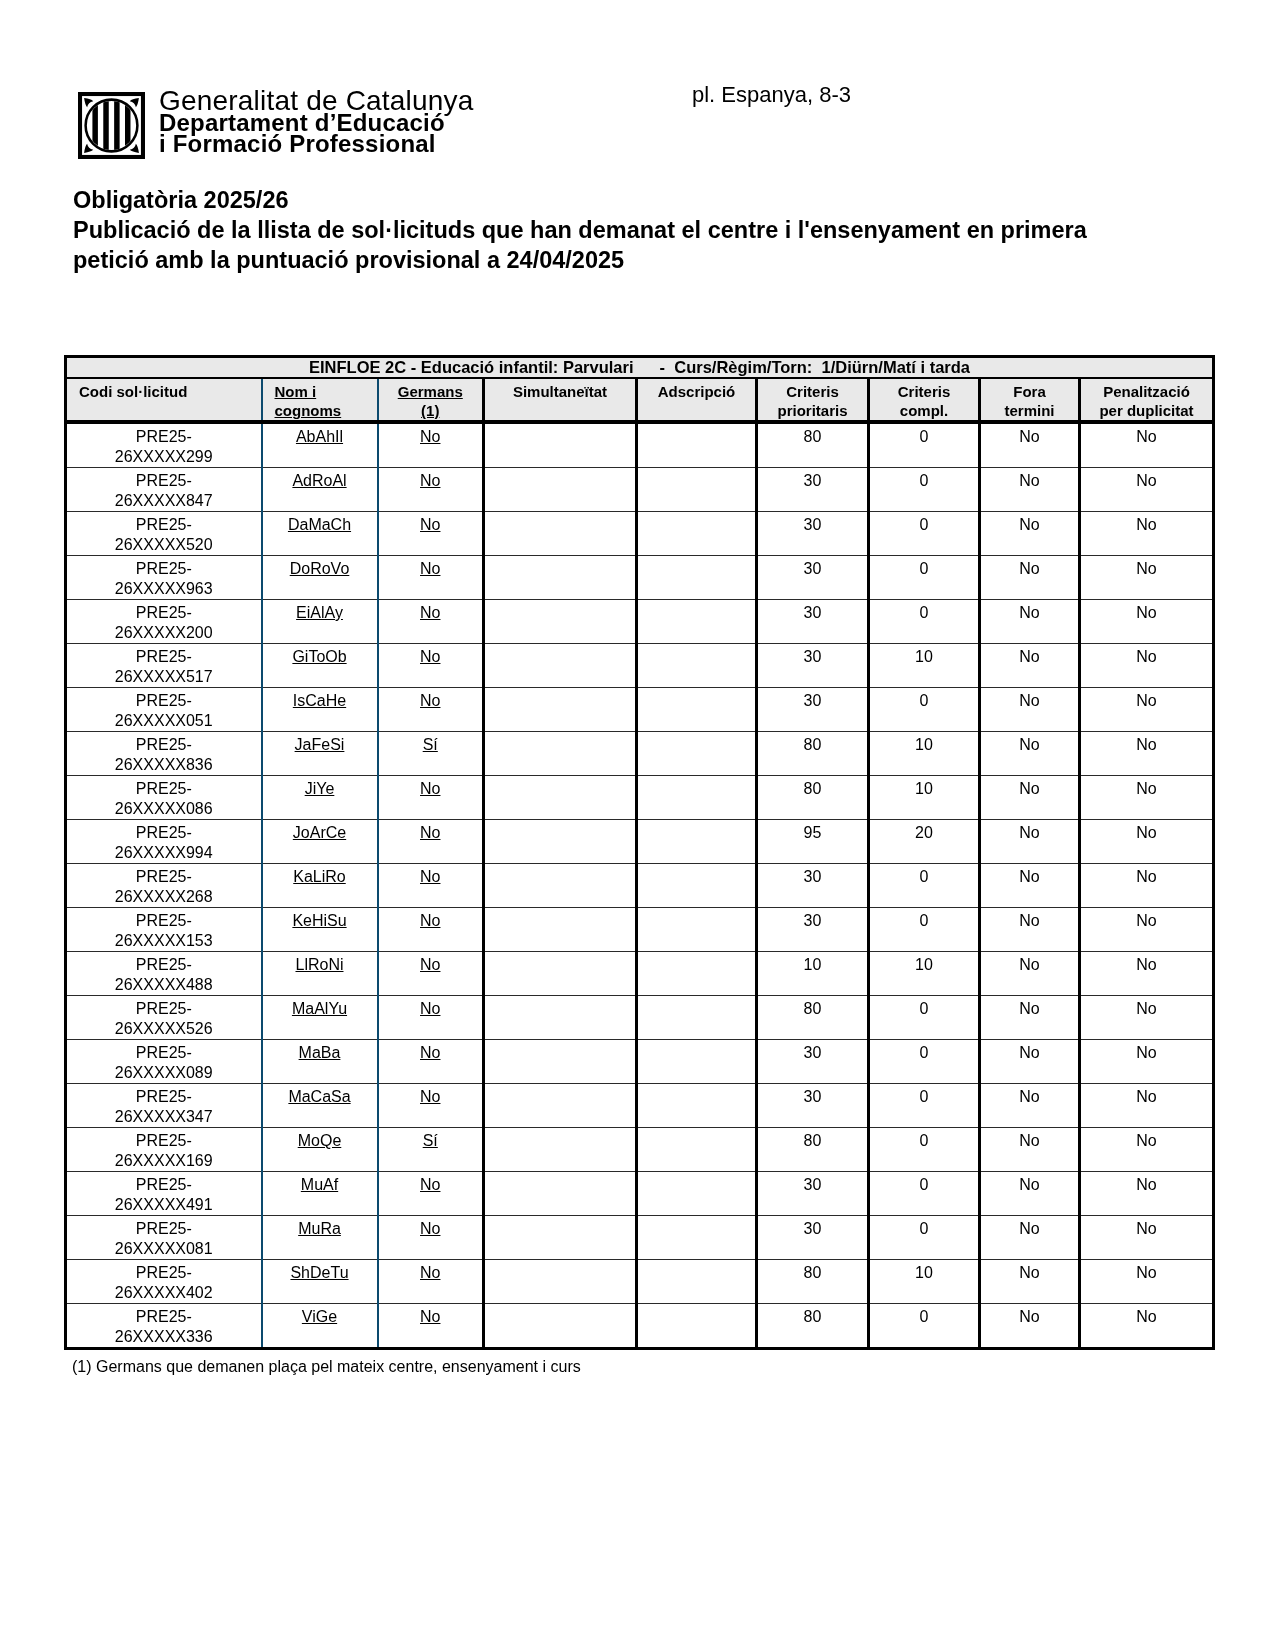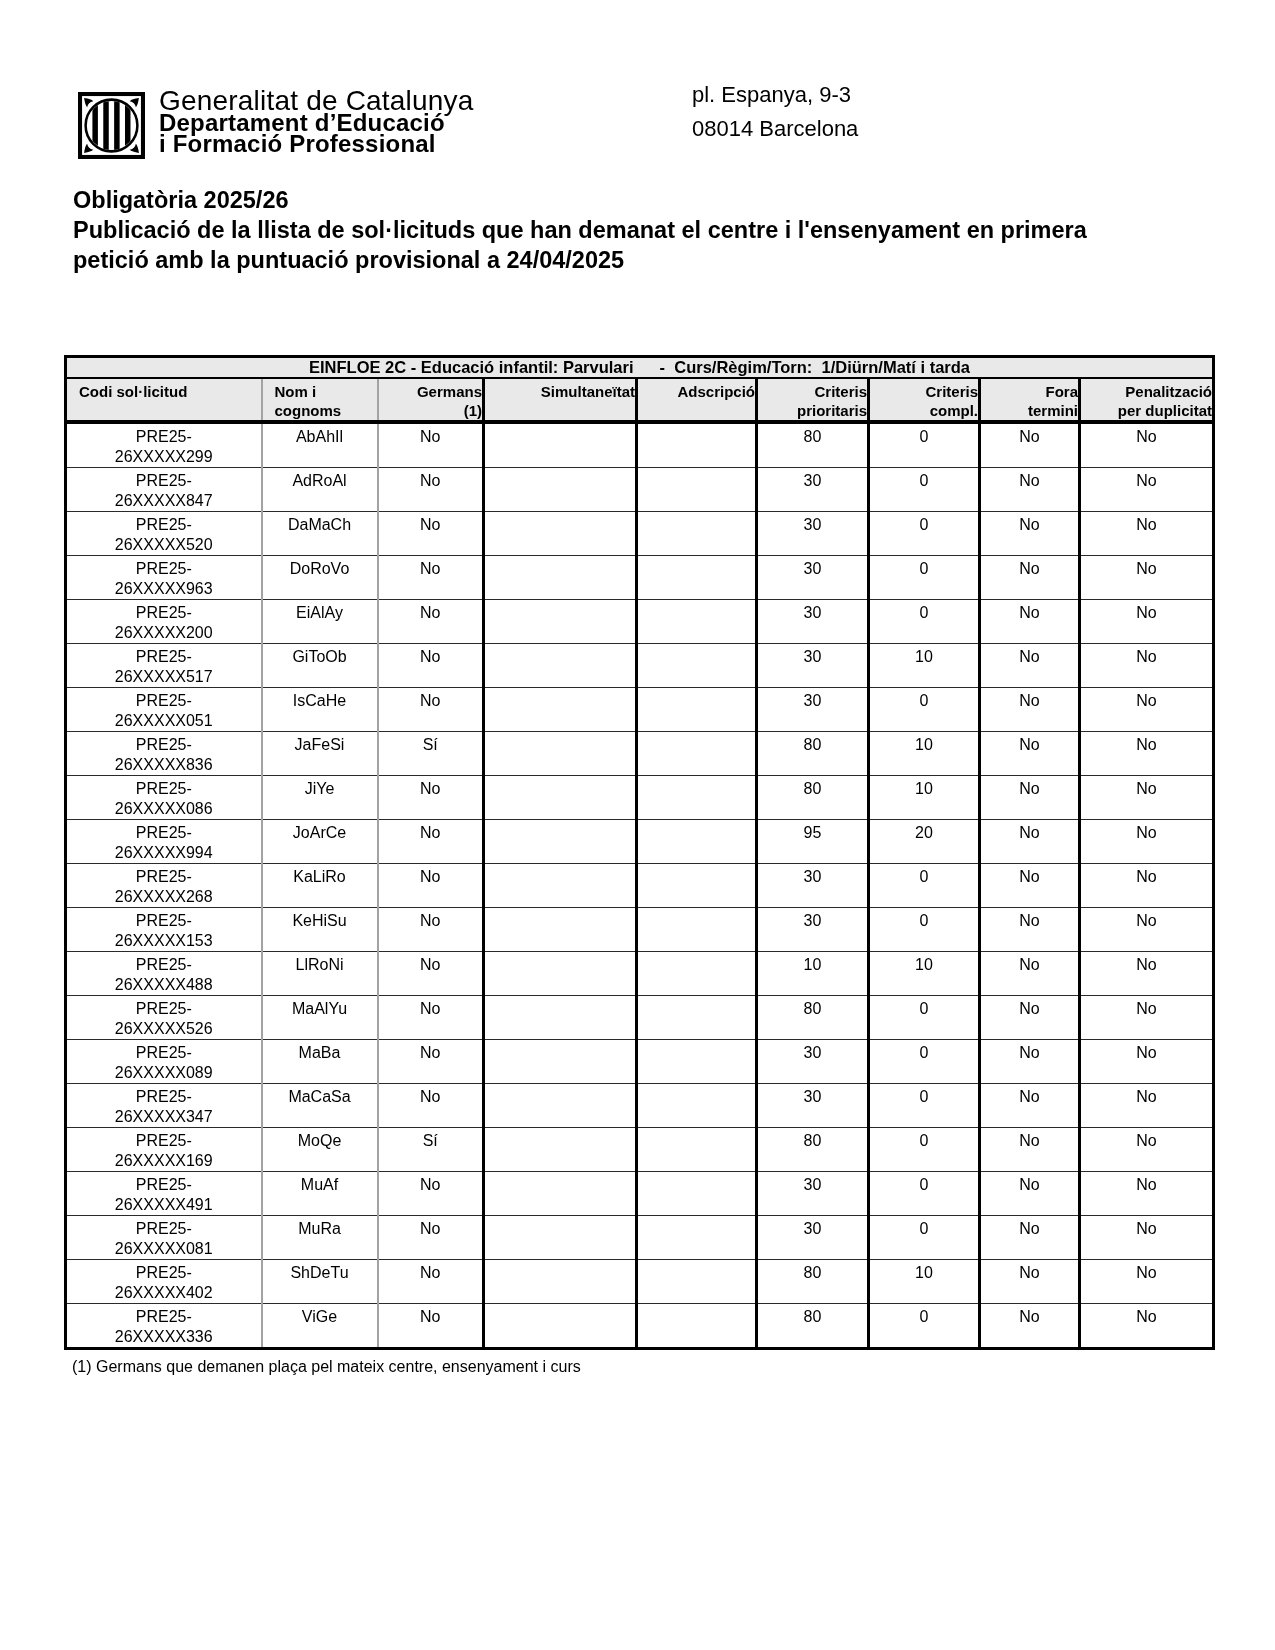--- a/index.html
+++ b/index.html
@@ -32,34 +32,34 @@
   tr.caption-row th {
     height: 20px; background: #e9e9e9;
     font-size: 16.5px; font-weight: 700; vertical-align: middle;
     border-bottom: 2.5px solid #000;
   }
   .caption-flex { display: flex; justify-content: center; align-items: center; gap: 26px; white-space: pre; }
 
   tr.header-row th {
     height: 39px; background: #e9e9e9;
     font-size: 15px; font-weight: 700; line-height: 19px;
-    vertical-align: top; padding-top: 3px; text-align: right;
+    vertical-align: top; padding-top: 3px; text-align: center;
     border-bottom: 4px solid #000; white-space: pre;
   }
   tr.header-row th.left { text-align: left; padding-left: 12px; }
 
   tbody td {
     height: 44px; vertical-align: top; padding-top: 3px;
     font-size: 16px; line-height: 20px; text-align: center;
     border-top: 1.6px solid #2a2a2a;
   }
   tbody td.name-cell { text-align: center; }
 
   
-  .c1, .c2 { border-left: 2px solid #a3a3a3; }
+  .c1, .c2 { border-left: 2px solid #0c4a6e; text-decoration: underline; }
   .c3, .c4, .c5, .c6, .c7, .c8 { border-left: 3px solid #000; }
 
   .footnote { position: absolute; left: 72px; top: 1358px; font-size: 16px; }
 </style>
 </head>
 <body>
 
 <div class="page">
 
   <svg class="logo" viewBox="0 0 66 66" aria-hidden="true">
@@ -83,22 +83,21 @@
     </g>
   </svg>
 
   <div class="org-text">
     <div class="org-line1">Generalitat de Catalunya</div>
     <div class="org-line2">Departament d’Educació</div>
     <div class="org-line3">i Formació Professional</div>
   </div>
 
   <div class="school-block">
-    <div>pl. Espanya, 9-3</div>
-    <div>08014 Barcelona</div>
+    <div>pl. Espanya, 8-3</div>
   </div>
 
   <div class="doc-title">
     <div>Obligatòria 2025/26</div>
     <div>Publicació de la llista de sol·licituds que han demanat el centre i l'ensenyament en primera</div>
     <div>petició amb la puntuació provisional a 24/04/2025</div>
   </div>
 
   <div class="tbl-wrap">
     <table>

